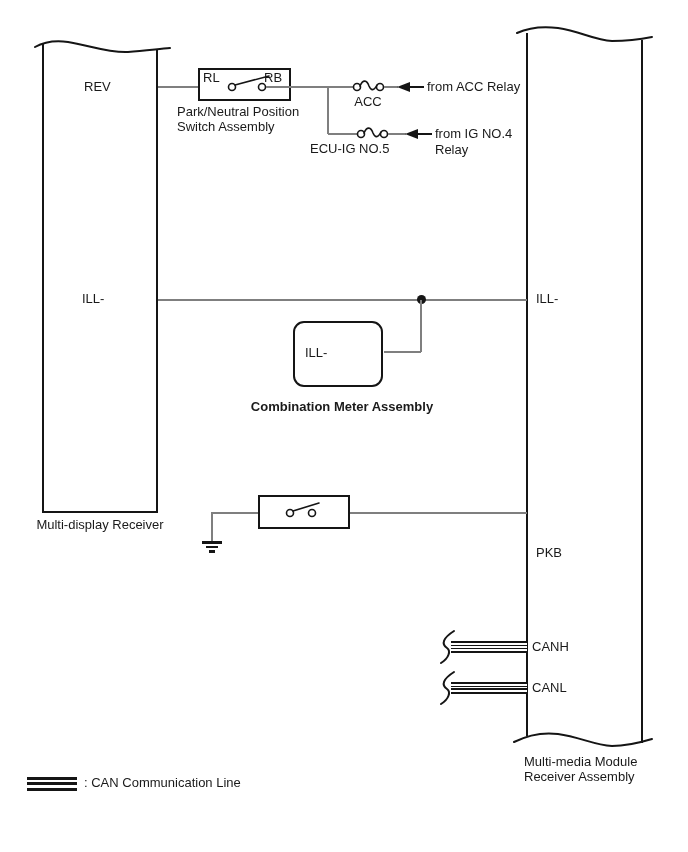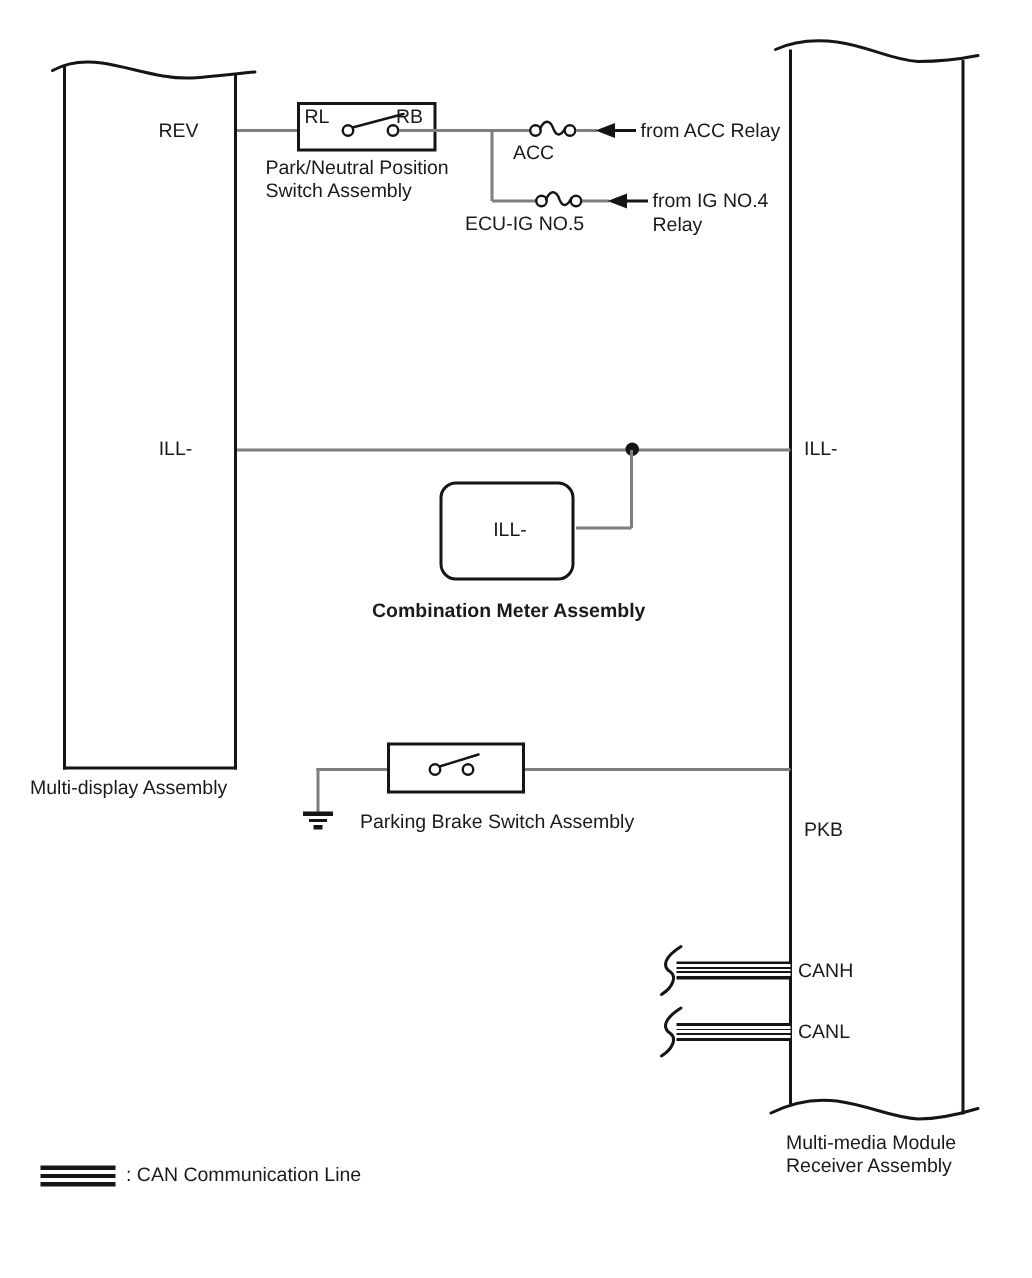--- a/index.html
+++ b/index.html
@@ -1,22 +1,22 @@
 <!DOCTYPE html>
 <html><head>
 <meta charset="utf-8">
 <style>
   html,body{margin:0;padding:0;background:#fff;}
   .stage{
     position:relative;width:688px;height:852px;background:#ffffff;
     font-family:"Liberation Sans",sans-serif;color:#1a1a1a;overflow:hidden;
   }
   .lbl{position:absolute;font-size:13px;line-height:16px;white-space:nowrap;color:#1a1a1a;}
-  .ctr{text-align:left;}
-  .rgt{text-align:center;}
+  .ctr{text-align:center;}
+  .rgt{text-align:left;}
   .wire{position:absolute;background:#7f7f7f;}
   .blk{position:absolute;background:#151515;}
   .box{position:absolute;border:2px solid #151515;background:#fff;box-sizing:border-box;}
   .rbox{border-radius:11px;}
   .svgabs{position:absolute;display:block;}
   .arrow-left{
     position:absolute;width:0;height:0;
     border-top:5px solid transparent;border-bottom:5px solid transparent;
     border-right:13px solid #151515;
   }
@@ -41,21 +41,21 @@
 <body>
 
 <div class="stage">
 
   <svg class="svgabs" style="left:28px;top:34px;" width="146" height="24" viewBox="0 0 146 24">
     <path d="M 7 13 C 16 8, 26 6, 40 8 C 60 11, 80 19, 100 18 C 116 17, 130 15, 142 14" fill="none" stroke="#151515" stroke-width="2" stroke-linecap="round"></path>
   </svg>
   <div class="blk" style="left:42px;top:44px;width:2px;height:469px;"></div>
   <div class="blk" style="left:156px;top:49px;width:2px;height:464px;"></div>
   <div class="blk" style="left:42px;top:511px;width:116px;height:2px;"></div>
-  <div class="lbl ctr" style="left:20px;top:517px;width:160px;">Multi-display Assembly</div>
+  <div class="lbl ctr" style="left:20px;top:517px;width:160px;">Multi-display Receiver</div>
 
   <svg class="svgabs" style="left:510px;top:20px;" width="146" height="26" viewBox="0 0 146 26">
     <path d="M 7 13 C 18 8, 32 6, 48 8 C 70 11, 84 20, 102 21 C 118 21, 132 19, 142 17" fill="none" stroke="#151515" stroke-width="2" stroke-linecap="round"></path>
   </svg>
   <div class="blk" style="left:526px;top:33px;width:2px;height:703px;"></div>
   <div class="blk" style="left:641px;top:40px;width:2px;height:703px;"></div>
   <svg class="svgabs" style="left:506px;top:726px;" width="152" height="26" viewBox="0 0 152 26">
     <path d="M 8 16 C 20 10, 36 6, 52 8 C 74 11, 88 19, 106 20 C 122 20, 136 16, 146 13" fill="none" stroke="#151515" stroke-width="2" stroke-linecap="round"></path>
   </svg>
   <div class="lbl" style="left:524px;top:754px;">Multi-media Module</div>
@@ -121,21 +121,20 @@
   <div class="blk" style="left:202px;top:541px;width:20px;height:2.5px;"></div>
   <div class="blk" style="left:206px;top:545.5px;width:12px;height:2.5px;"></div>
   <div class="blk" style="left:209px;top:550px;width:6px;height:2.5px;"></div>
 
   <div class="box" style="left:258px;top:495px;width:92px;height:34px;"></div>
   <svg class="svgabs" style="left:282px;top:498px;" width="44" height="20" viewBox="0 0 44 20">
     <circle cx="8" cy="15" r="3.5" fill="#fff" stroke="#151515" stroke-width="1.6"></circle>
     <circle cx="30" cy="15" r="3.5" fill="#fff" stroke="#151515" stroke-width="1.6"></circle>
     <line x1="11" y1="13" x2="37" y2="5" stroke="#151515" stroke-width="1.6" stroke-linecap="round"></line>
   </svg>
-  <div class="lbl" style="left:240px;top:540px;">Parking Brake Switch Assembly</div>
 
   <svg class="svgabs" style="left:438px;top:629px;" width="20" height="36" viewBox="0 0 20 36">
     <path d="M 16 2 C 5 9, 3 15, 9 19 C 13 22, 11 29, 3 34" fill="none" stroke="#151515" stroke-width="2" stroke-linecap="round"></path>
   </svg>
   <div class="can-band" style="left:451px;top:641px;"></div>
   <div class="lbl" style="left:532px;top:639px;">CANH</div>
 
   <svg class="svgabs" style="left:438px;top:670px;" width="20" height="36" viewBox="0 0 20 36">
     <path d="M 16 2 C 5 9, 3 15, 9 19 C 13 22, 11 29, 3 34" fill="none" stroke="#151515" stroke-width="2" stroke-linecap="round"></path>
   </svg>

